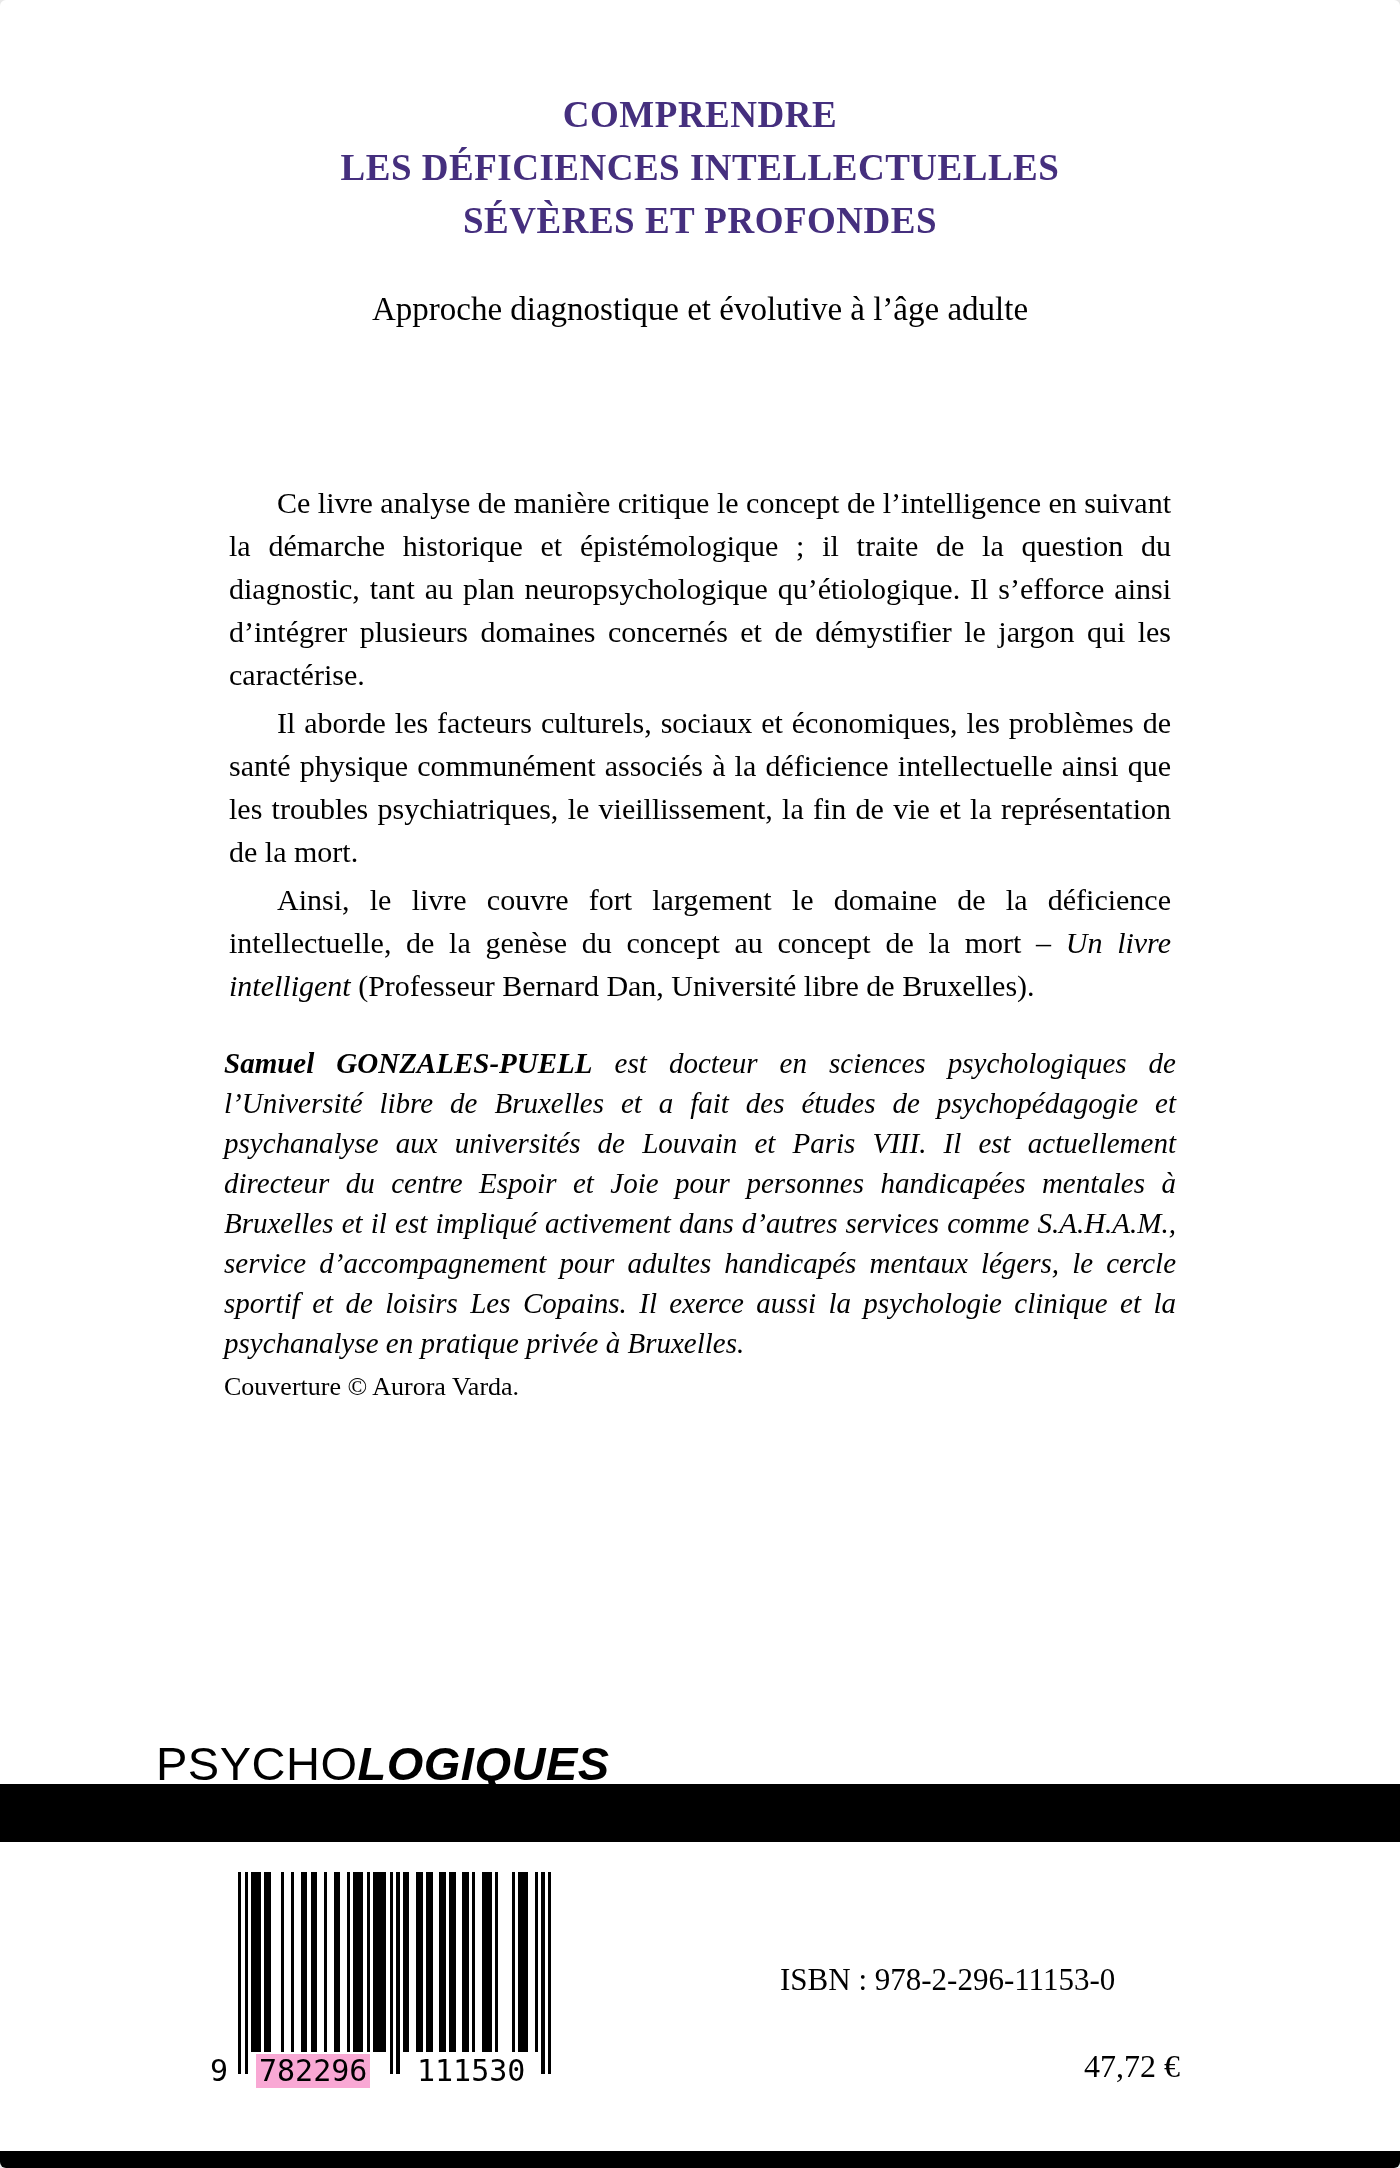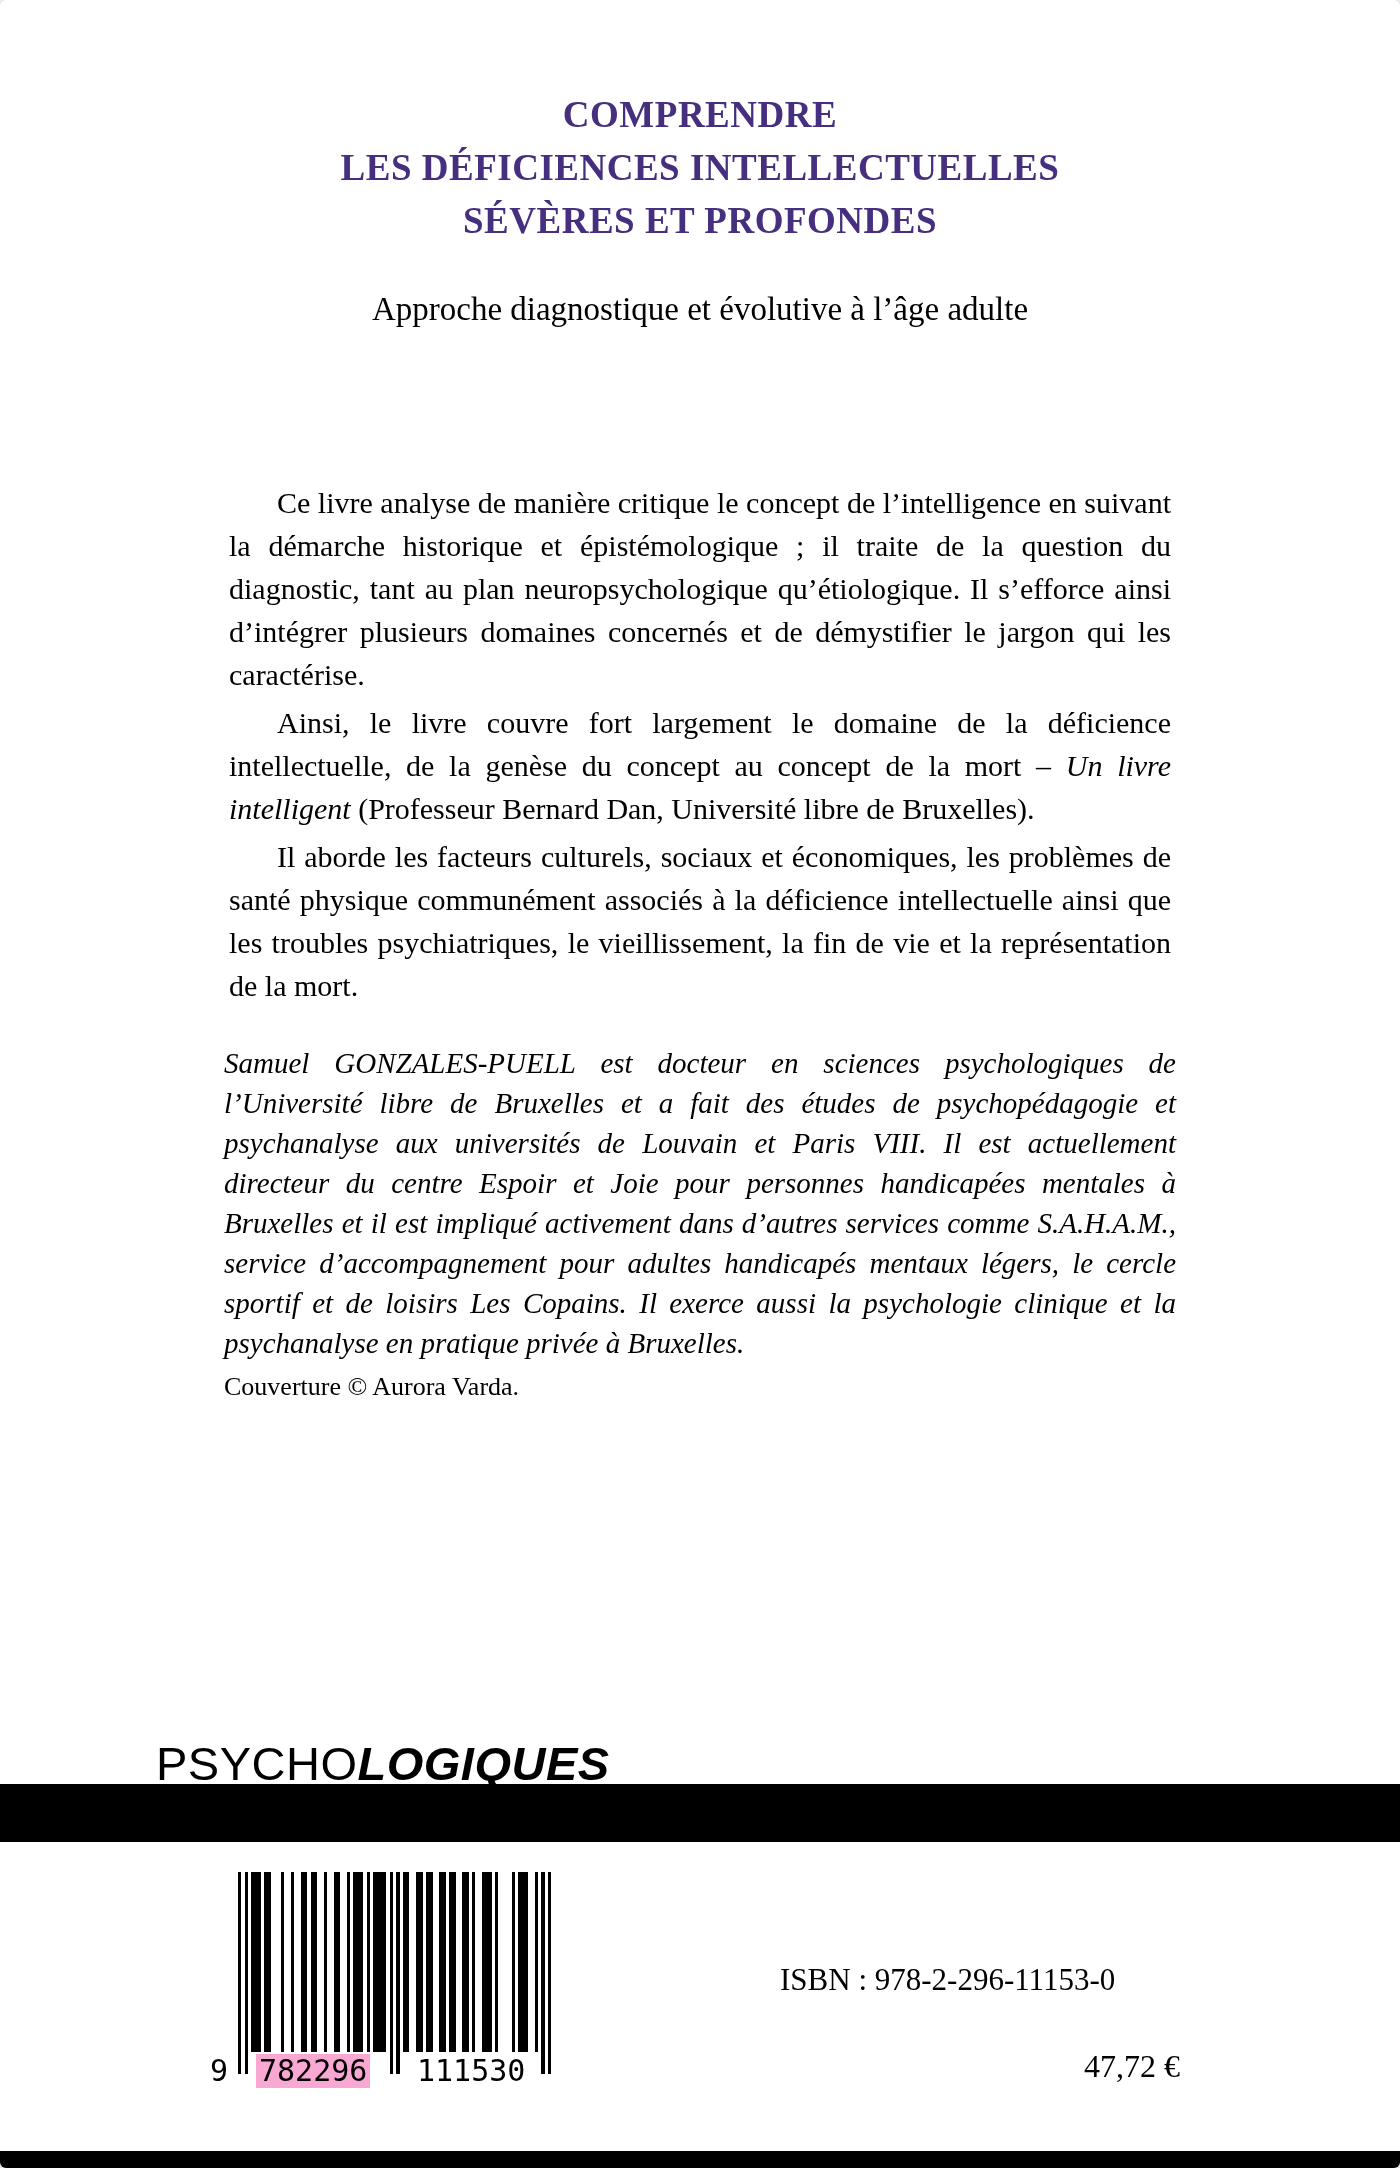--- a/index.html
+++ b/index.html
@@ -46,21 +46,21 @@
     text-indent:48px;
   }
   .italic{font-style:italic;}
   .bio{
     margin-top:36px;
     font-size:29px;
     line-height:40px;
     font-style:italic;
     text-align:justify;
   }
-  .bio .author{font-weight:normal;}
+  .bio .author{font-weight:bold;}
   .credit{
     margin-top:9px;
     font-size:26px;
   }
   .brand{
     position:absolute;
     left:156px;
     top:1736px;
     font-family:"Liberation Sans", sans-serif;
     font-size:47px;
@@ -144,22 +144,22 @@
     <h1 class="title">
       <span>COMPRENDRE</span><br>
       <span>LES DÉFICIENCES INTELLECTUELLES</span><br>
       <span>SÉVÈRES ET PROFONDES</span>
     </h1>
 
     <div class="subtitle">Approche diagnostique et évolutive à l’âge adulte</div>
 
     <div class="synopsis">
       <p>Ce livre analyse de manière critique le concept de l’intelligence en suivant la démarche historique et épistémologique ; il traite de la question du diagnostic, tant au plan neuropsychologique qu’étiologique. Il s’efforce ainsi d’intégrer plusieurs domaines concernés et de démystifier le jargon qui les caractérise.</p>
+      <p>Il aborde les facteurs culturels, sociaux et économiques, les problèmes de santé physique communément associés à la déficience intellectuelle ainsi que les troubles psychiatriques, le vieillissement, la fin de vie et la représentation de la mort.</p>
       <p><span>Ainsi, le livre couvre fort largement le domaine de la déficience intellectuelle, de la genèse du concept au concept de la mort – </span><span class="italic">Un livre intelligent</span><span> (Professeur Bernard Dan, Université libre de Bruxelles).</span></p>
-      <p>Il aborde les facteurs culturels, sociaux et économiques, les problèmes de santé physique communément associés à la déficience intellectuelle ainsi que les troubles psychiatriques, le vieillissement, la fin de vie et la représentation de la mort.</p>
     </div>
 
     <div class="bio"><span class="author">Samuel GONZALES-PUELL</span><span> est docteur en sciences psychologiques de l’Université libre de Bruxelles et a fait des études de psychopédagogie et psychanalyse aux universités de Louvain et Paris VIII. Il est actuellement directeur du centre Espoir et Joie pour personnes handicapées mentales à Bruxelles et il est impliqué activement dans d’autres services comme S.A.H.A.M., service d’accompagnement pour adultes handicapés mentaux légers, le cercle sportif et de loisirs Les Copains. Il exerce aussi la psychologie clinique et la psychanalyse en pratique privée à Bruxelles.</span></div>
 
     <div class="credit">Couverture © Aurora Varda.</div>
 
   </div>
 
   <div class="brand">
     <span class="part1">PSYCHO</span><span class="part2">LOGIQUES</span>

